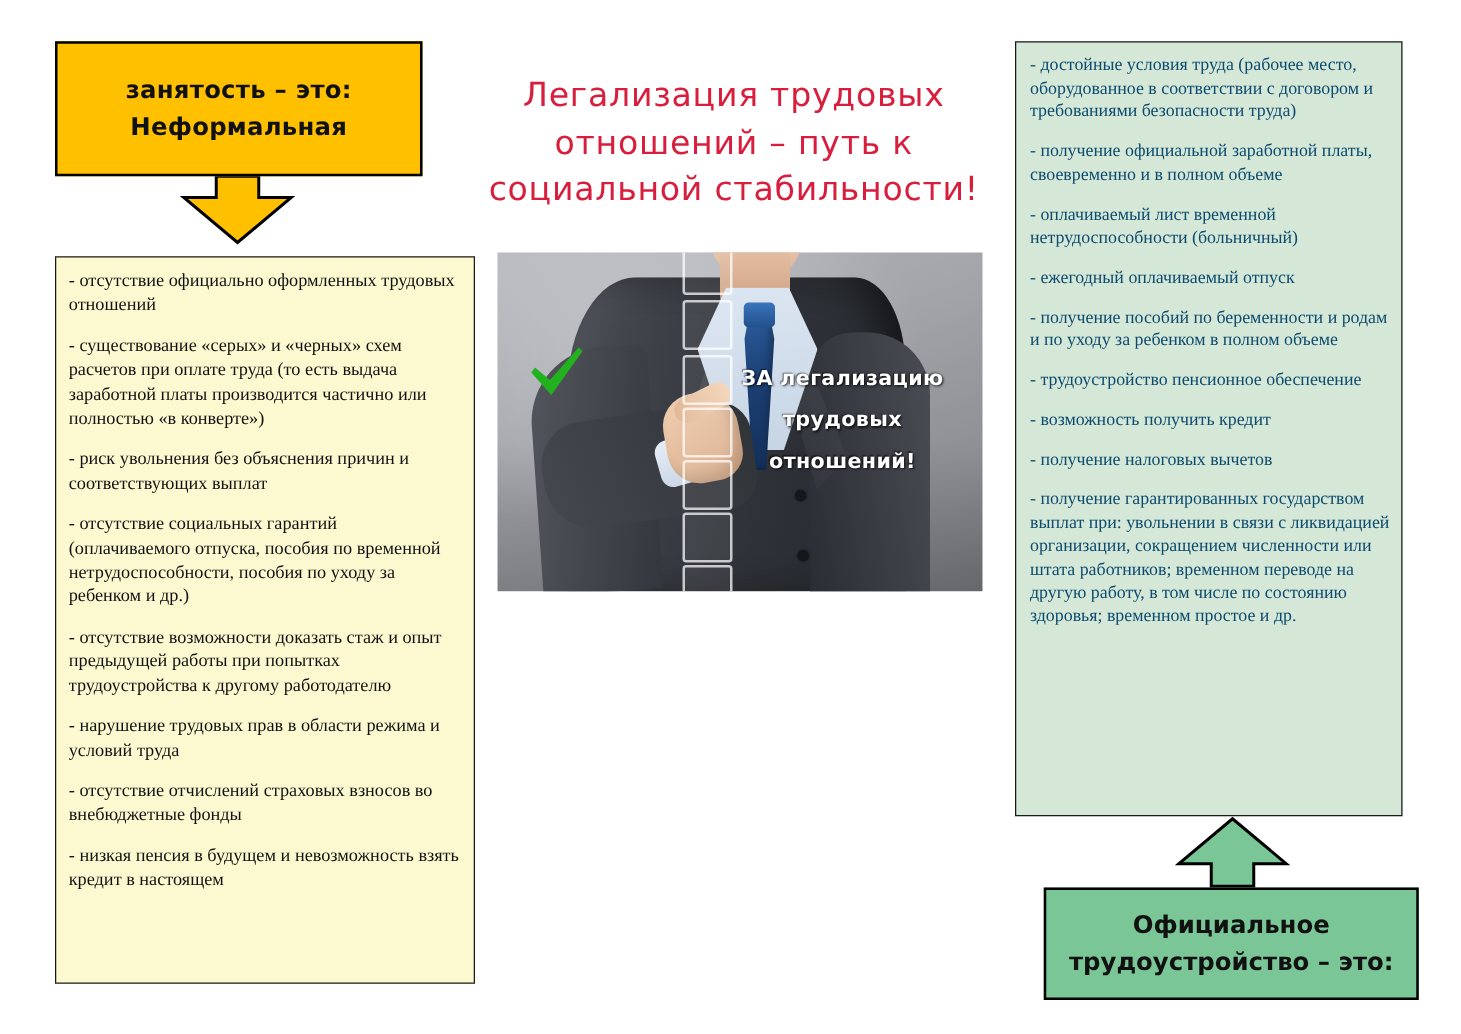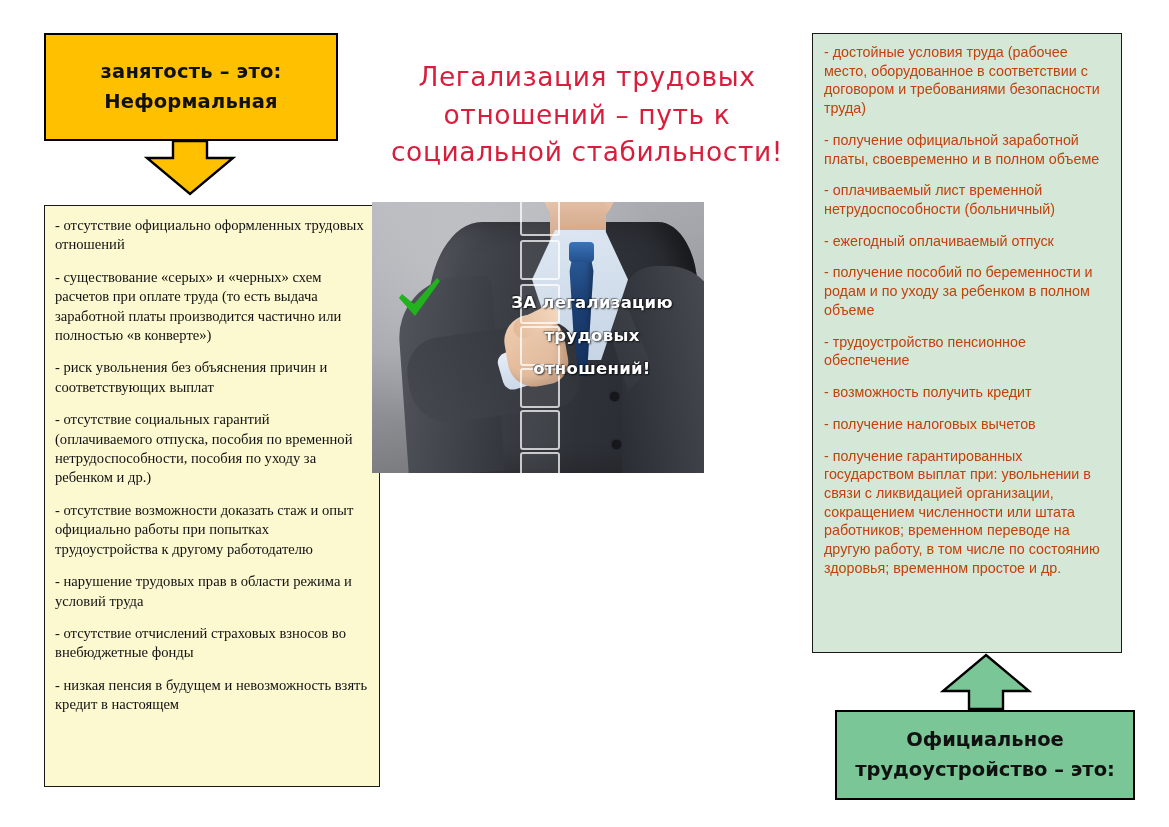--- a/index.html
+++ b/index.html
@@ -50,22 +50,22 @@
 
   
   .green-panel{
     position:absolute;left:812px;top:33px;width:310px;height:620px;
     background:#D5E8D8;border:1.6px solid #1a1a1a;
     box-sizing:border-box;
     padding:9px 8px 6px 11px;
   }
   .green-panel p{
     margin:0 0 13px 0;
-    font-family:Liberation Sans, sans-serif;
-    font-size:14.3px;line-height:1.31;color:#c2410c;
+    font-family:Liberation Serif, serif;
+    font-size:14.3px;line-height:1.31;color:#0c4a6e;
     text-align:left;
   }
   .green-panel p:last-child{margin-bottom:0;}
 
   
   .green-box{
     position:absolute;left:835px;top:710px;width:300px;height:90px;
     background:#7AC696;border:2px solid #000;
     box-sizing:border-box;
     display:flex;align-items:center;justify-content:center;text-align:center;
@@ -81,21 +81,21 @@
     position:absolute;left:378px;top:58px;width:418px;
     text-align:center;
     font-family:"DejaVu Sans", sans-serif;
     font-weight:normal;font-size:26.5px;line-height:1.42;
     color:#D81E3C;
     letter-spacing:.6px;
   }
 
   
   .photo{
-    position:absolute;left:372px;top:202px;width:332px;height:271px;
+    position:absolute;left:398px;top:202px;width:388px;height:271px;
     overflow:hidden;
     background:linear-gradient(160deg,#b6b8bd 0%,#a3a5ab 38%,#8e9095 72%,#76787d 100%);
   }
   
   .photo .vign{
     position:absolute;inset:0;
     background:radial-gradient(ellipse at 32% 28%, rgba(255,255,255,.28) 0%, rgba(255,255,255,0) 58%),
                linear-gradient(to bottom, rgba(0,0,0,0) 55%, rgba(0,0,0,.14) 100%);
   }
   
@@ -240,21 +240,21 @@
 
   <svg class="arrow-down" viewBox="0 0 92 55">
     <polygon points="29,0 63,0 63,17 89,17 46,53 3,17 29,17" fill="#FFC000" stroke="#000" stroke-width="2.4" stroke-linejoin="miter"></polygon>
   </svg>
 
   <div class="yellow-panel">
     <p>- отсутствие официально оформленных трудовых отношений</p>
     <p>- существование «серых» и «черных» схем расчетов при оплате труда (то есть выдача заработной платы производится частично или полностью «в конверте»)</p>
     <p>- риск увольнения без объяснения причин и соответствующих выплат</p>
     <p>- отсутствие социальных гарантий (оплачиваемого отпуска, пособия по временной нетрудоспособности, пособия по уходу за ребенком и др.)</p>
-    <p>- отсутствие возможности доказать стаж и опыт официально работы при попытках трудоустройства к другому работодателю</p>
+    <p>- отсутствие возможности доказать стаж и опыт предыдущей работы при попытках трудоустройства к другому работодателю</p>
     <p>- нарушение трудовых прав в области режима и условий труда</p>
     <p>- отсутствие отчислений страховых взносов во внебюджетные фонды</p>
     <p>- низкая пенсия в будущем и невозможность взять кредит в настоящем</p>
   </div>
 
   <div class="title">
     <div>Легализация трудовых</div>
     <div>отношений – путь к</div>
     <div>социальной стабильности!</div>
   </div>

